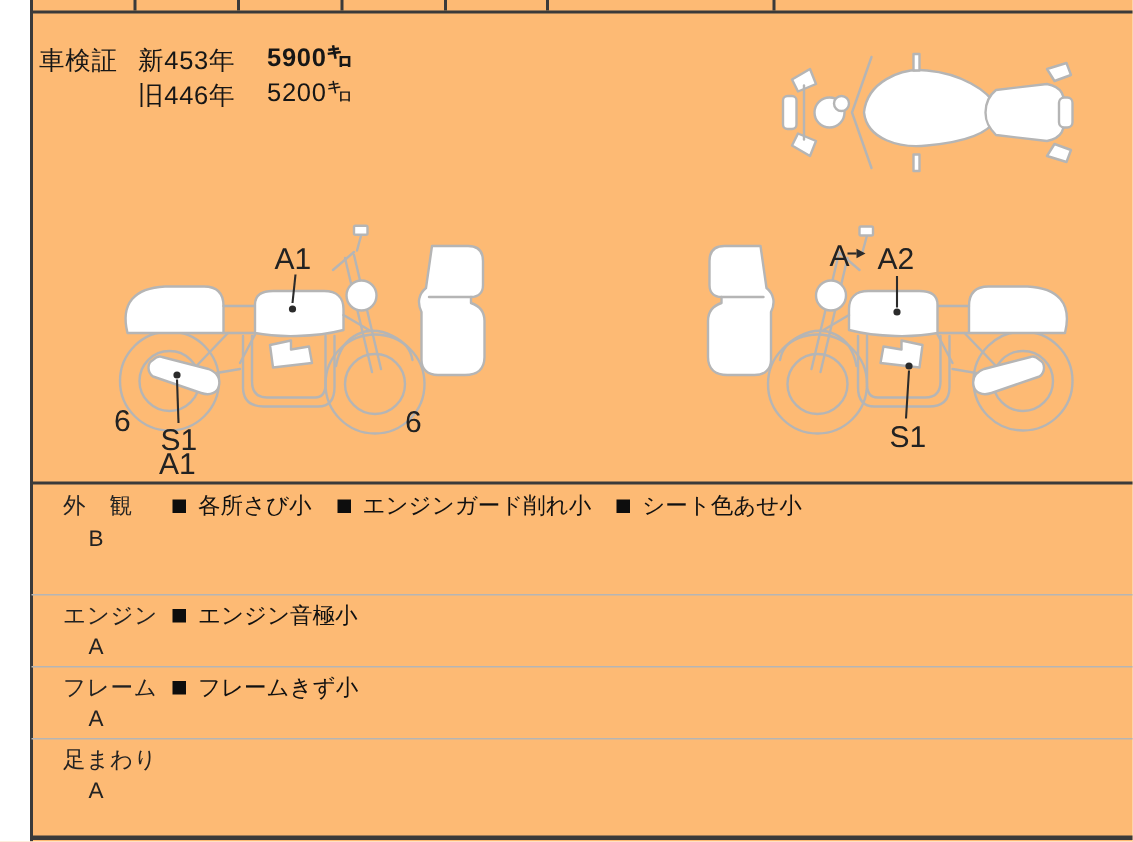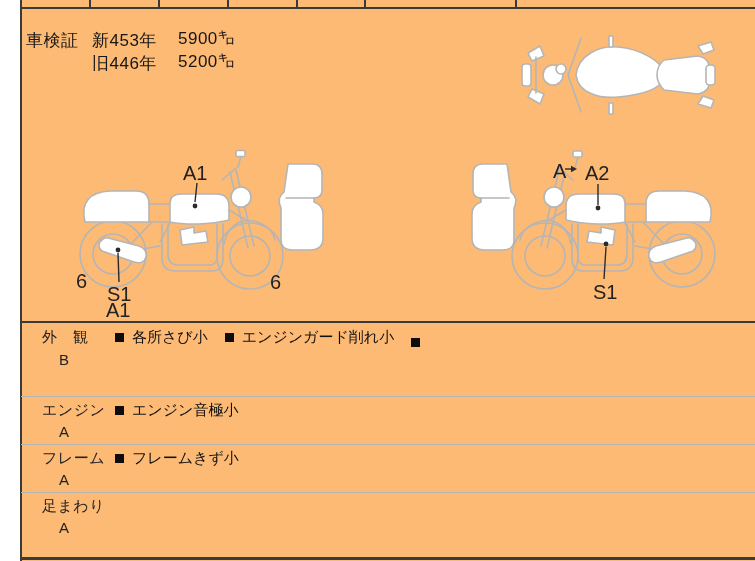--- a/index.html
+++ b/index.html
@@ -66,21 +66,21 @@
   <div class="tdiv" style="left:344px;"></div>
   <div class="tdiv" style="left:495px;"></div>
 
   <div class="vborder" style="left:0;top:0;width:2px;height:561px;"></div>
   <div class="vborder" style="left:752px;top:0;width:2px;height:561px;"></div>
   <div class="hline-dark" style="left:0;top:557px;width:755px;height:3px;"></div>
   <div class="innerline"></div>
 
   <span class="abs shaken" style="left:6px;top:29px;">車検証</span>
   <span class="abs shaken" style="left:72px;top:29px;">新453年</span>
-  <span class="abs shaken" style="left:158px;top:29px;">5900㌔</span>
+  <span class="abs shaken" style="left:158px;top:29px;font-weight:bold;">5900㌔</span>
   <span class="abs shaken" style="left:72px;top:52px;">旧446年</span>
   <span class="abs shaken" style="left:158px;top:52px;">5200㌔</span>
 
   <svg style="left:494px;top:33px;" width="205" height="84" viewBox="0 0 205 84">
     <g fill="none" stroke="#b5b5b5" stroke-width="1.6" stroke-linejoin="round" stroke-linecap="round">
       <path d="M14,20 L26,13 L30,23 L18,28 Z" fill="#fff"></path>
       <path d="M14,64 L26,71 L30,61 L18,56 Z" fill="#fff"></path>
       <rect x="8" y="31" width="9" height="22" rx="3" fill="#fff"></rect>
       <path d="M22,24 L22,60"></path>
       <circle cx="39" cy="42" r="10" fill="#fff"></circle>
@@ -146,20 +146,21 @@
     <span class="item">
         <span class="bullet"></span>
         <span>各所さび小</span>
       </span>
     <span class="item">
         <span class="bullet"></span>
         <span>エンジンガード削れ小</span>
       </span>
     <span class="item">
         <span class="bullet"></span>
+        <span>シート色あせ小</span>
       </span>
   </div>
 
   <span class="sec-name" style="left:22px;top:401px;">エンジン</span>
   <span class="sec-grade" style="left:39px;top:423px;">A</span>
   <div class="items" style="left:95px;top:401px;">
     <span class="item">
         <span class="bullet"></span>
         <span>エンジン音極小</span>
       </span>

